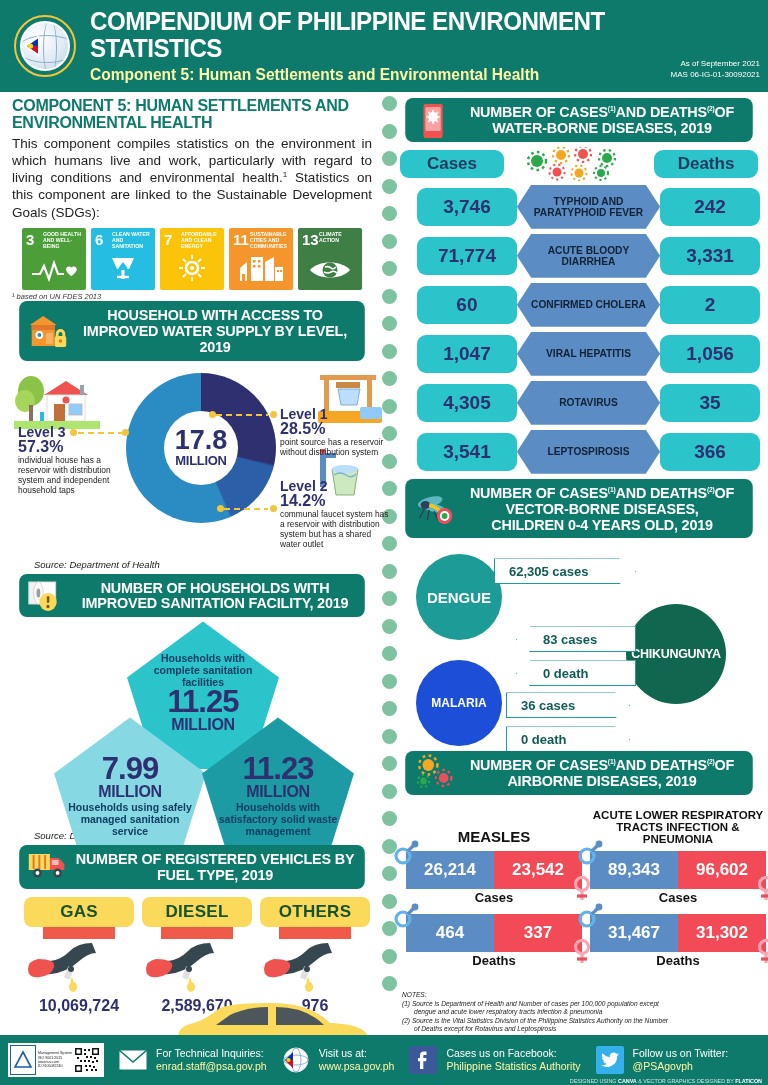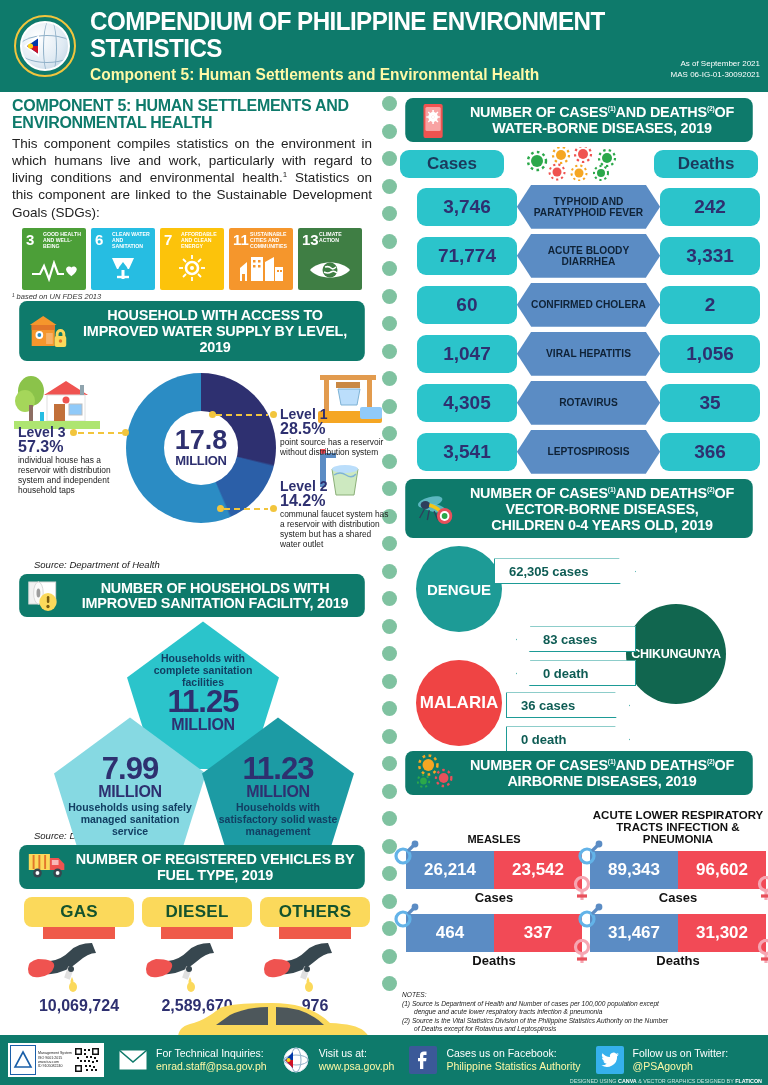--- a/index.html
+++ b/index.html
@@ -156,34 +156,34 @@
     background:#5B8CC4; color:#0F2236; font-size:10.2px; font-weight:900; line-height:1.1;
     width:148px; min-height:44px; display:flex; align-items:center; justify-content:center;
     text-align:center; padding:4px 14px;
     clip-path: polygon(10% 0%, 90% 0%, 100% 50%, 90% 100%, 10% 100%, 0% 50%);
   }
 
   
   .vb { position:relative; height:215px; margin-top:4px; }
   .circ { position:absolute; border-radius:50%; display:flex; align-items:center; justify-content:center;
           color:#fff; font-weight:900; text-align:center; }
-  .circ-dengue { left:18px; top:4px; width:86px; height:86px; background:#1D9B96; font-size:15px; }
-  .circ-malaria { left:18px; top:118px; width:86px; height:86px; background:#ef4444; font-size:17px; }
+  .circ-dengue { left:18px; top:12px; width:86px; height:86px; background:#1D9B96; font-size:15px; }
+  .circ-malaria { left:18px; top:118px; width:86px; height:86px; background:#1d4ed8; font-size:12px; }
   .circ-chik { left:228px; top:62px; width:100px; height:100px; background:#11664F; font-size:12.5px; letter-spacing:-0.3px; }
   .banner {
     position:absolute; height:26px; background:#fff; border:1.5px solid #1D9B96;
     display:flex; align-items:center; font-size:13px; font-weight:900; color:#0E5C54;
   }
   .ban-r { clip-path: polygon(0 0, 88% 0, 100% 50%, 88% 100%, 0 100%); padding-left:14px; }
   .ban-l { clip-path: polygon(12% 0, 100% 0, 100% 100%, 12% 100%, 0 50%); padding-left:26px; }
 
   
   .ab { position:relative; margin-top:4px; height:190px; }
   .ab-col { position:absolute; width:176px; }
-  .ab-title { text-align:center; font-size:11px; font-weight:900; color:#111; line-height:1.06; min-height:46px;
+  .ab-title { text-align:center; font-size:15px; font-weight:900; color:#111; line-height:1.06; min-height:46px;
               display:flex; align-items:flex-end; justify-content:center; }
   .ab-title.small { font-size:11.5px; }
   .mfbar { display:flex; height:38px; margin-top:6px; position:relative; }
   .mfbar .m { flex:1; background:#5B8CC4; color:#fff; font-size:17px; font-weight:900;
               display:flex; align-items:center; justify-content:center; }
   .mfbar .f { flex:1; background:#F24A56; color:#fff; font-size:17px; font-weight:900;
               display:flex; align-items:center; justify-content:center; }
   .ab-cap { text-align:center; font-size:13px; font-weight:900; color:#111; margin-top:1px; }
   .gender { position:absolute; width:26px; height:26px; }
 

